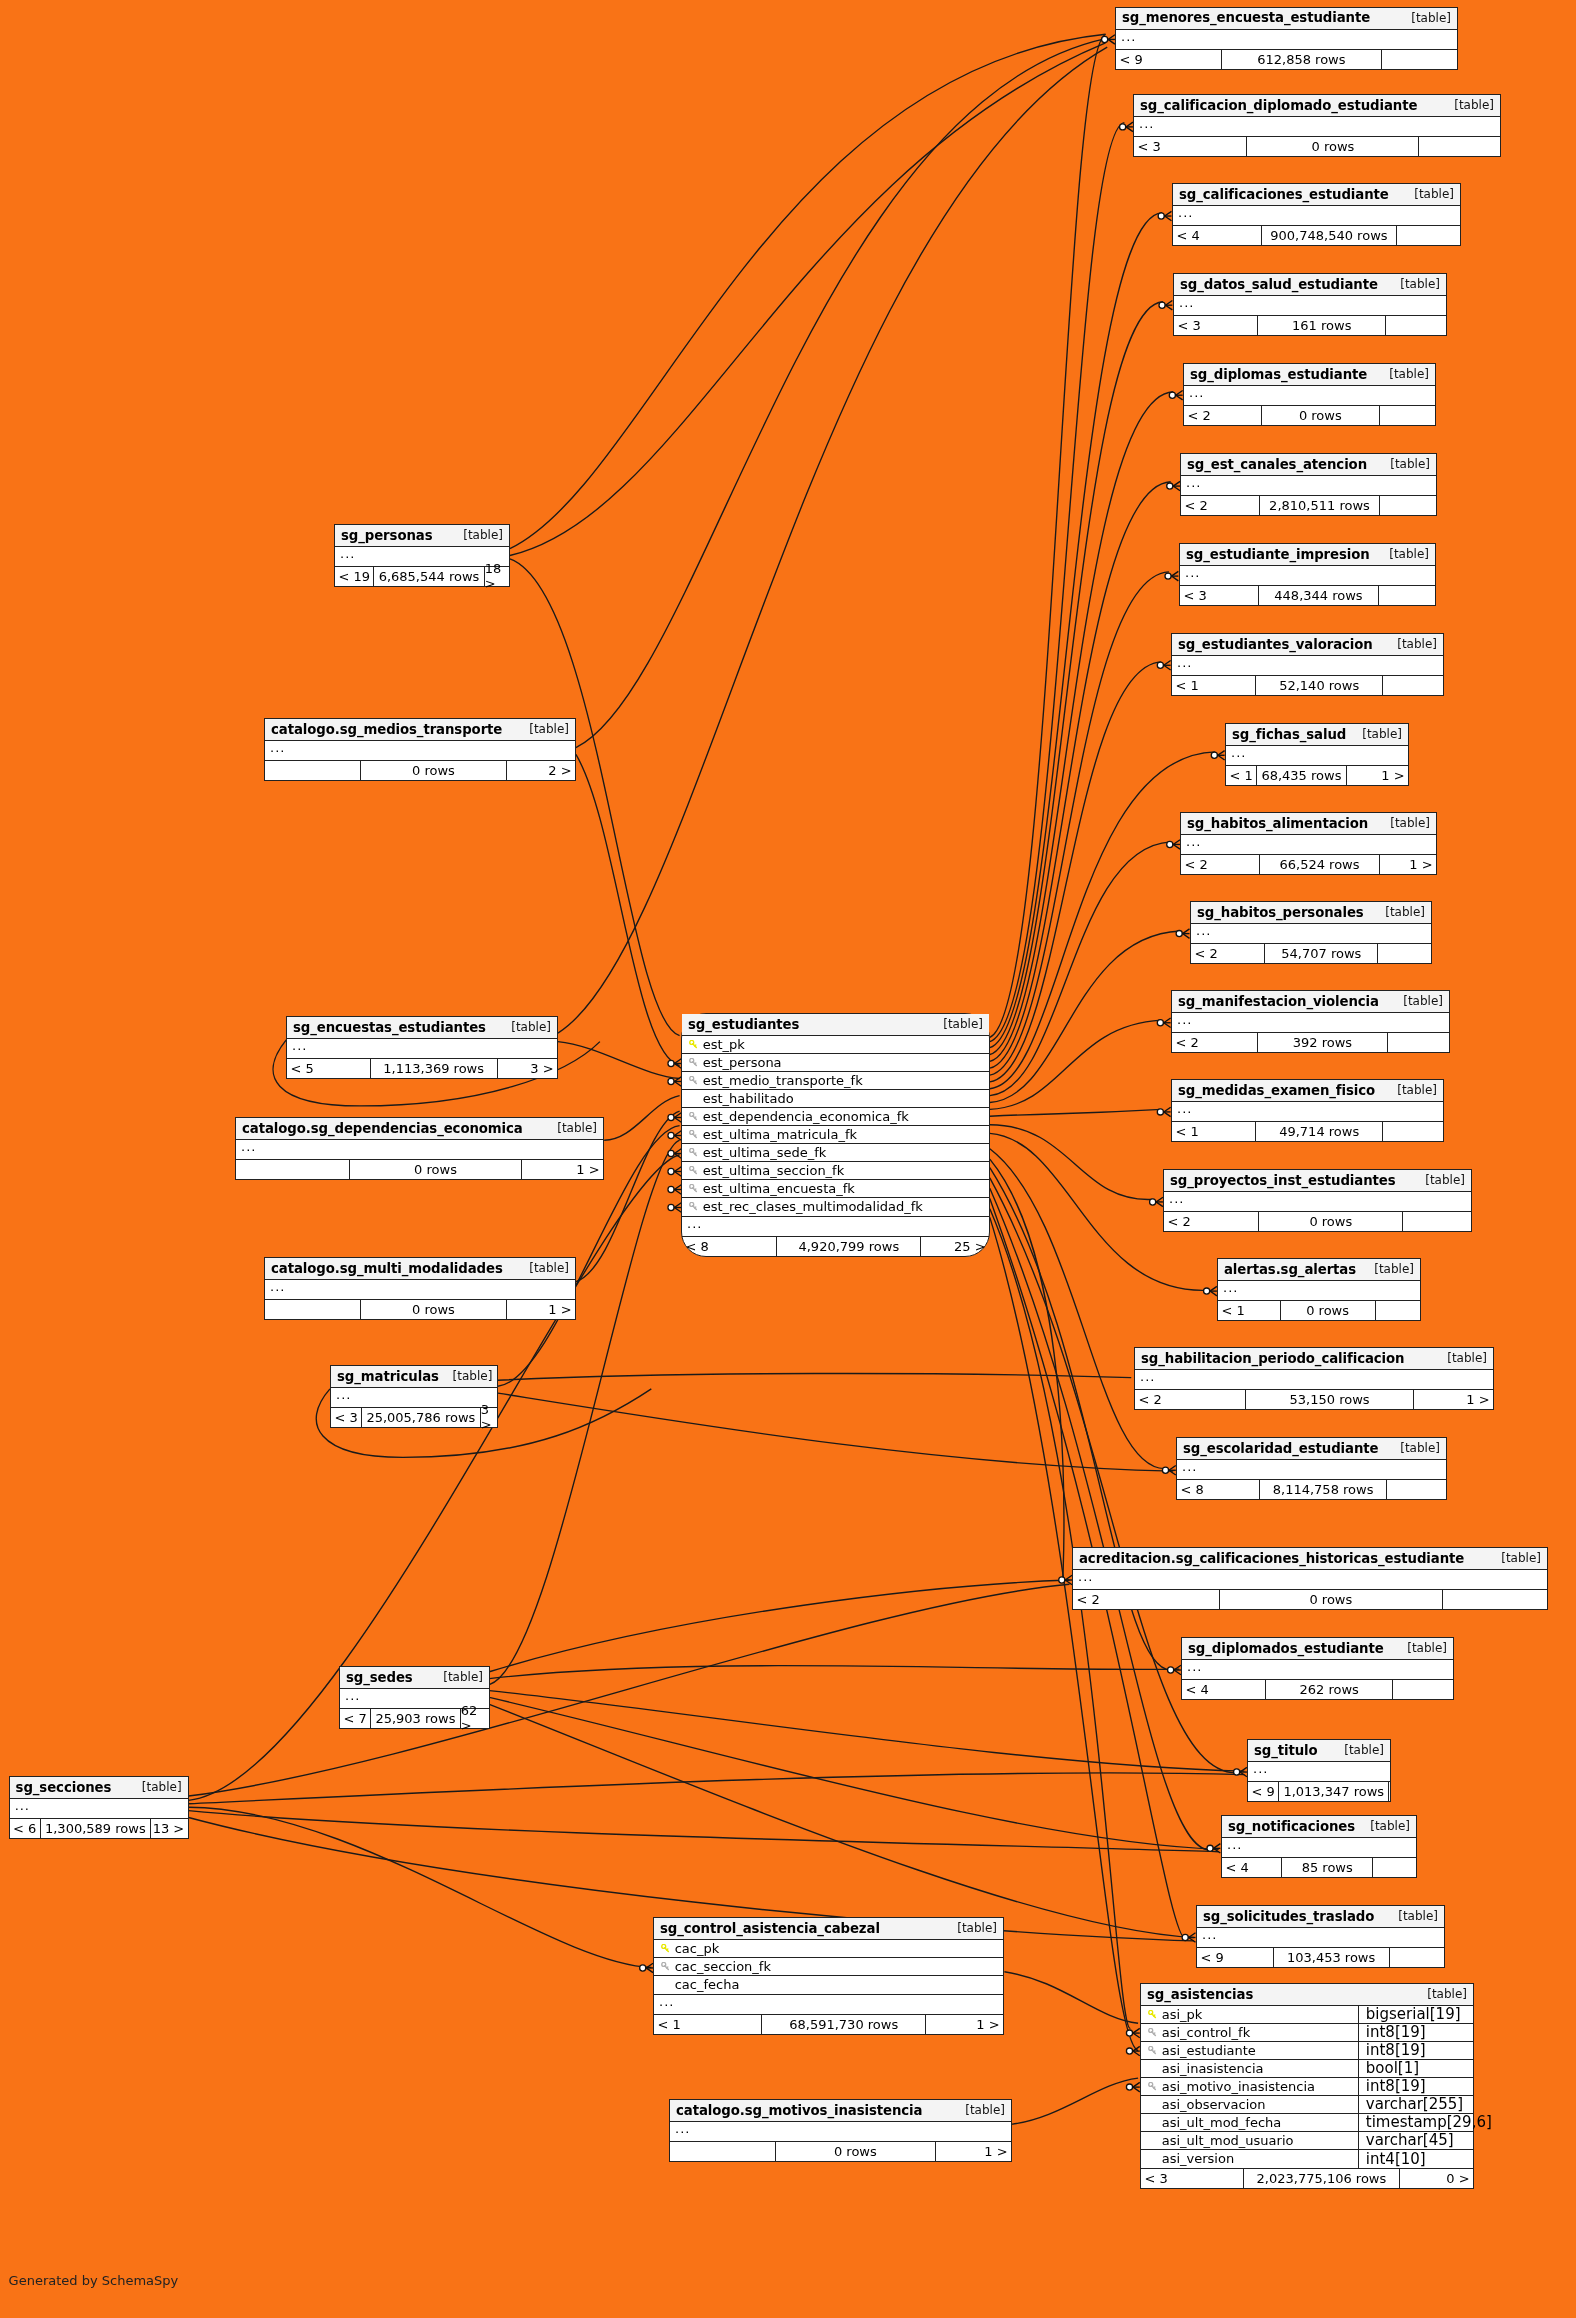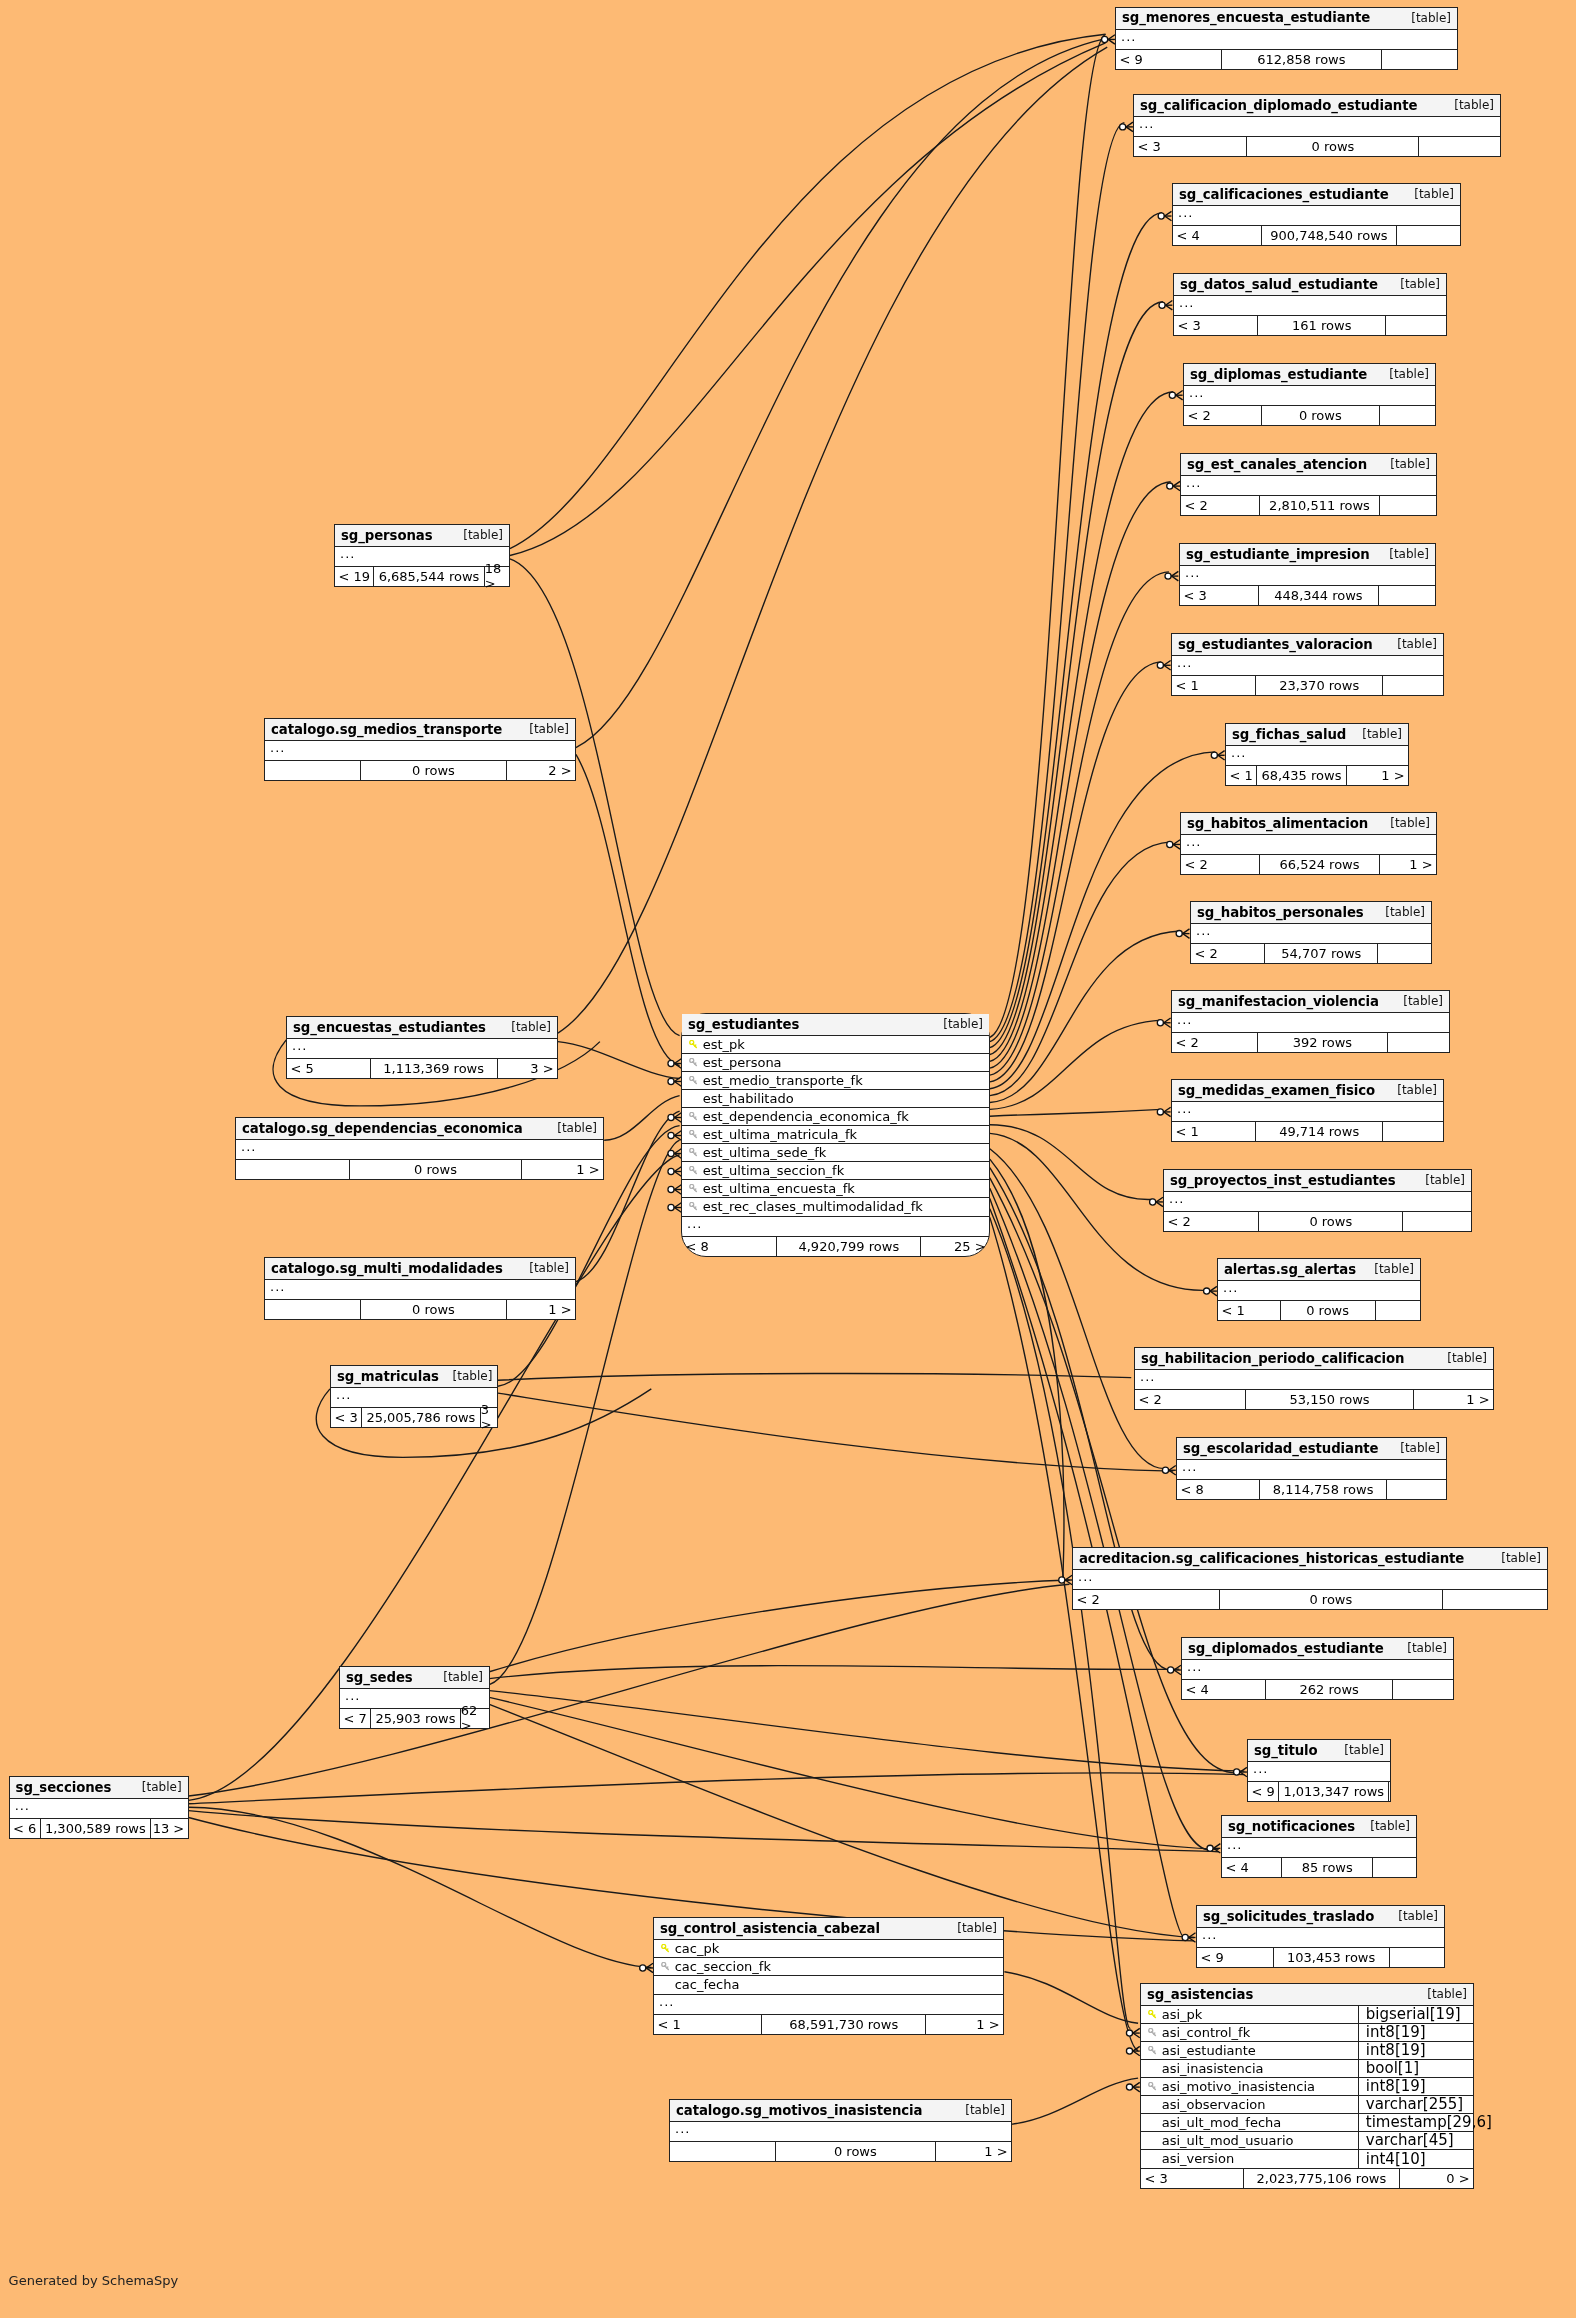--- a/index.html
+++ b/index.html
@@ -7,21 +7,21 @@
     padding: 0;
     background: #ffffff;
   }
   body {
     font-family: "DejaVu Sans", "Liberation Sans", sans-serif;
   }
   #canvas {
     position: relative;
     width: 1576px;
     height: 2319px;
-    background: #fdba74;
+    background: #f97316;
     overflow: hidden;
   }
   #edges {
     position: absolute;
     left: 0; top: 0;
     width: 1576px;
     height: 2319px;
     pointer-events: none;
   }
   .tbl {
@@ -481,21 +481,21 @@
       <div class="tbl fwide" style="left: 1171px; top: 633px; width: 273px;">
         <div class="hdr">
           <span class="tname">sg_estudiantes_valoracion</span>
           <span class="ttype">[table]</span>
         </div>
         <div class="ellip">
           <span>...</span>
         </div>
         <div class="foot">
           <div class="fl">&lt; 1</div>
-          <div class="fc">23,370 rows</div>
+          <div class="fc">52,140 rows</div>
           <div class="fr"></div>
         </div>
       </div>
       <div class="tbl fnarrow" style="left: 1225px; top: 723px; width: 184px;">
         <div class="hdr">
           <span class="tname">sg_fichas_salud</span>
           <span class="ttype">[table]</span>
         </div>
         <div class="ellip">
           <span>...</span>

